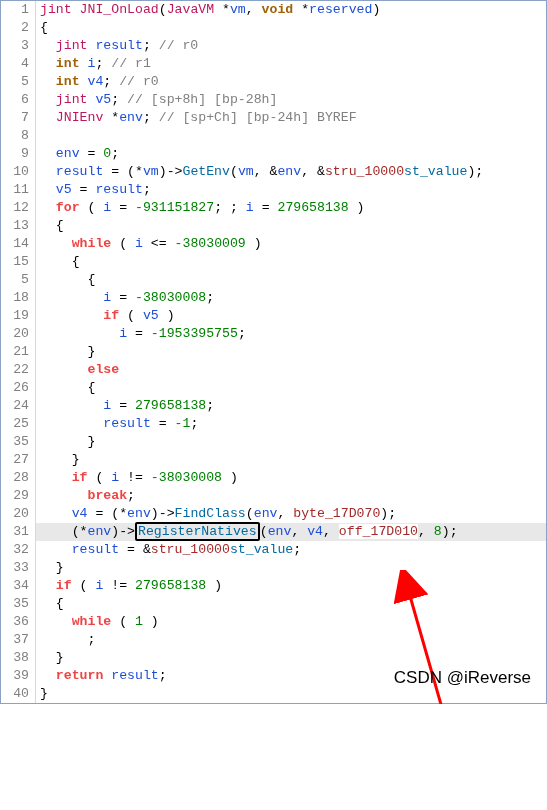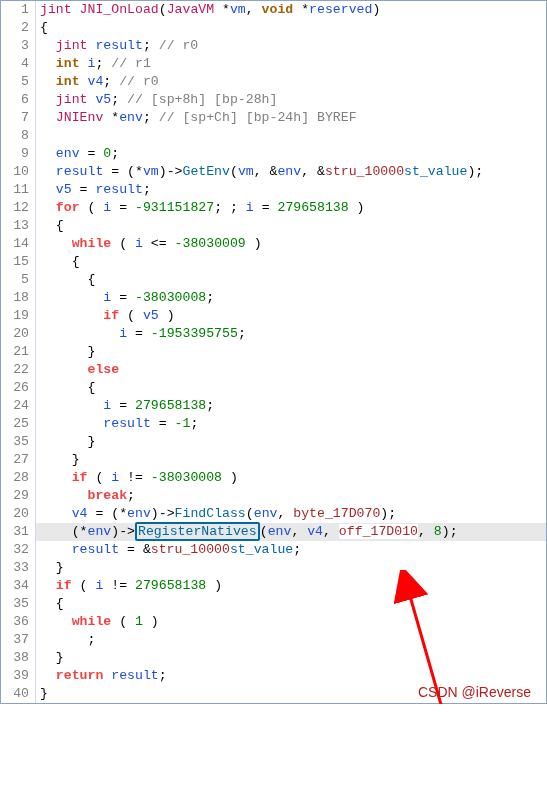--- a/index.html
+++ b/index.html
@@ -9,23 +9,23 @@
   .code { padding-left:4px; white-space:pre; flex:1; color:#000; }
   .hl .code { background:#e8e8e8; }
   .c-blue { color:#be185d; }
   .c-navy { color:#a16207; font-weight:bold; }
   .c-kw   { color:#ef4444; font-weight:bold; }
   .c-teal { color:#1d4ed8; }
   .c-gray { color:#808080;margin-top:20px; }
   .c-brown { color:#a52a2a; }
   .c-purple{ color:#0369a1;margin-top:41px; }
   .c-num  { color:#008000; }
-  .boxed-red { border:2px solid #0369a1; border-radius:2px; padding:0 1px; }
+  .boxed-red { border:2px solid #000000; border-radius:2px; padding:0 1px; }
   .bg-yellow { background:#ffffff; }
-  .watermark { position:absolute; right:16px; bottom:4px; color:#b91c1c; font-size:14px; font-family:Arial,sans-serif; pointer-events:none; }
+  .watermark { position:absolute; right:16px; bottom:16px; color:#000000; font-size:17px; font-family:Arial,sans-serif; pointer-events:none; }
   svg.arrow { position:absolute; pointer-events:none; }
 </style>
 </head>
 <body>
 
 <div class="wrap">
 
 <div class="line">
       <div class="gutter">1</div>
       <div class="code"><span class="c-blue">jint</span><span> </span><span class="c-blue">JNI_OnLoad</span><span>(</span><span class="c-blue">JavaVM</span><span> *</span><span class="c-teal">vm</span><span>, </span><span class="c-navy">void</span><span> *</span><span class="c-teal">reserved</span><span>)</span></div>

